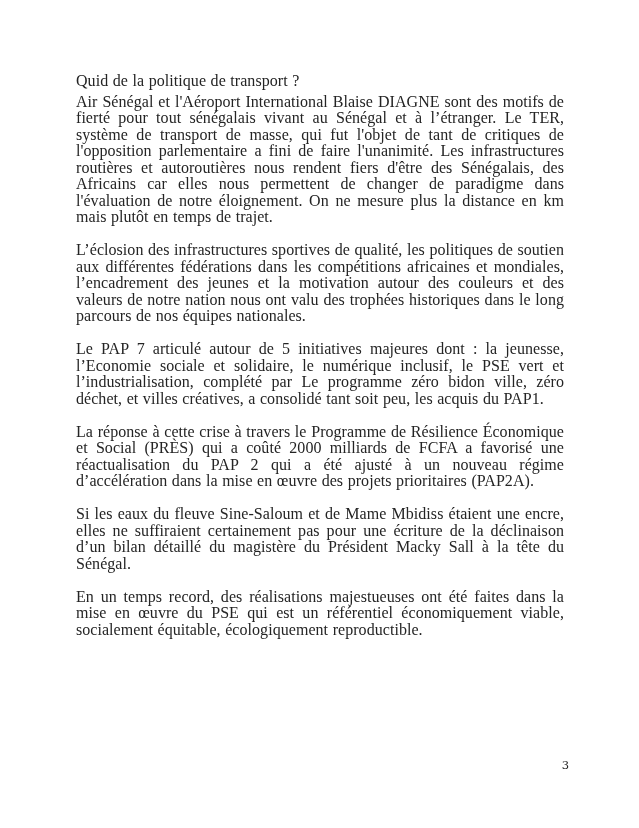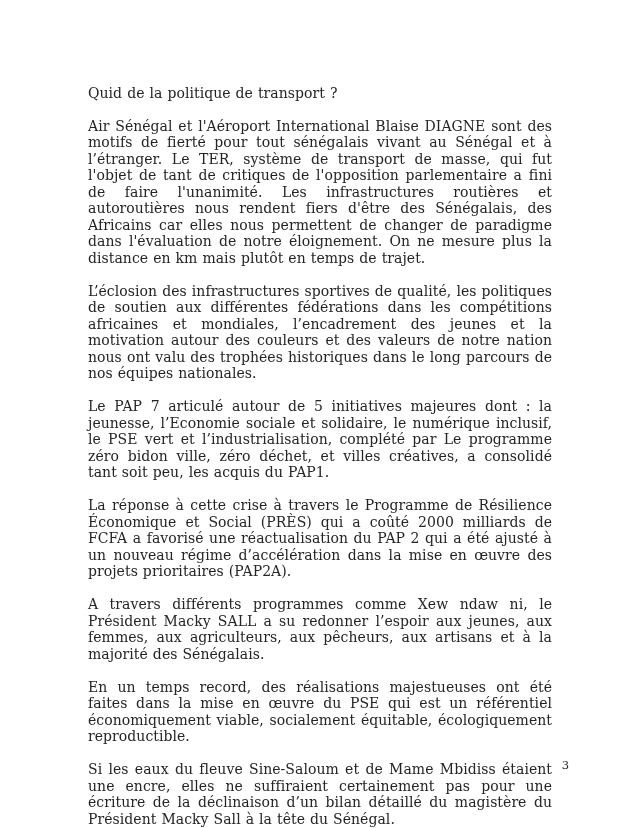--- a/index.html
+++ b/index.html
@@ -20,28 +20,29 @@
     font-family: "DejaVu Serif", "Liberation Serif", serif;
     color: #242424;
   }
   .text-block {
     position: absolute;
     left: 72px;
     top: 69px;
     width: 496px;
   }
   .para {
-    margin: 16px;
-    font-size: 14px;
+    margin: 4px;
+    font-size: 16px;
     line-height: 16.5px;
     text-align: justify;
     text-justify: inter-word;
     letter-spacing: 0.05px;
     word-spacing: 0.5px;
     hyphens: none;
+    font-family: Liberation Serif, serif;
   }
   .para.gap {
     margin-top: 16.5px;
   }
   .page-number {
     position: absolute;
     top: 757px;
     left: 553px;
     width: 16px;
     font-size: 11.5px;
@@ -53,18 +54,17 @@
 </head>
 <body>
 
 <div class="page">
   <div class="text-block">
     <p class="para">Quid de la politique de transport ?</p>
     <p class="para">Air Sénégal et l'Aéroport International Blaise DIAGNE sont des motifs de fierté pour tout sénégalais vivant au Sénégal et à l’étranger. Le TER, système de transport de masse, qui fut l'objet de tant de critiques de l'opposition parlementaire a fini de faire l'unanimité. Les infrastructures routières et autoroutières nous rendent fiers d'être des Sénégalais, des Africains car elles nous permettent de changer de paradigme dans l'évaluation de notre éloignement. On ne mesure plus la distance en km mais plutôt en temps de trajet.</p>
     <p class="para gap">L’éclosion des infrastructures sportives de qualité, les politiques de soutien aux différentes fédérations dans les compétitions africaines et mondiales, l’encadrement des jeunes et la motivation autour des couleurs et des valeurs de notre nation nous ont valu des trophées historiques dans le long parcours de nos équipes nationales.</p>
     <p class="para gap">Le PAP 7 articulé autour de 5 initiatives majeures dont : la jeunesse, l’Economie sociale et solidaire, le numérique inclusif, le PSE vert et l’industrialisation, complété par Le programme zéro bidon ville, zéro déchet, et villes créatives, a consolidé tant soit peu, les acquis du PAP1.</p>
     <p class="para gap">La réponse à cette crise à travers le Programme de Résilience Économique et Social (PRÈS) qui a coûté 2000 milliards de FCFA a favorisé une réactualisation du PAP 2 qui a été ajusté à un nouveau régime d’accélération dans la mise en œuvre des projets prioritaires (PAP2A).</p>
-    <p class="para gap">A travers différents programmes comme Xew ndaw ni, le Président Macky SALL a su redonner l’espoir aux jeunes, aux femmes, aux agriculteurs, aux pêcheurs, aux artisans et à la majorité des Sénégalais.</p>
+    <p class="para gap">Si les eaux du fleuve Sine-Saloum et de Mame Mbidiss étaient une encre, elles ne suffiraient certainement pas pour une écriture de la déclinaison d’un bilan détaillé du magistère du Président Macky Sall à la tête du Sénégal.</p>
     <p class="para gap">En un temps record, des réalisations majestueuses ont été faites dans la mise en œuvre du PSE qui est un référentiel économiquement viable, socialement équitable, écologiquement reproductible.</p>
-    <p class="para gap">Si les eaux du fleuve Sine-Saloum et de Mame Mbidiss étaient une encre, elles ne suffiraient certainement pas pour une écriture de la déclinaison d’un bilan détaillé du magistère du Président Macky Sall à la tête du Sénégal.</p>
   </div>
   <div class="page-number">3</div>
 </div>
 
 </body></html>

